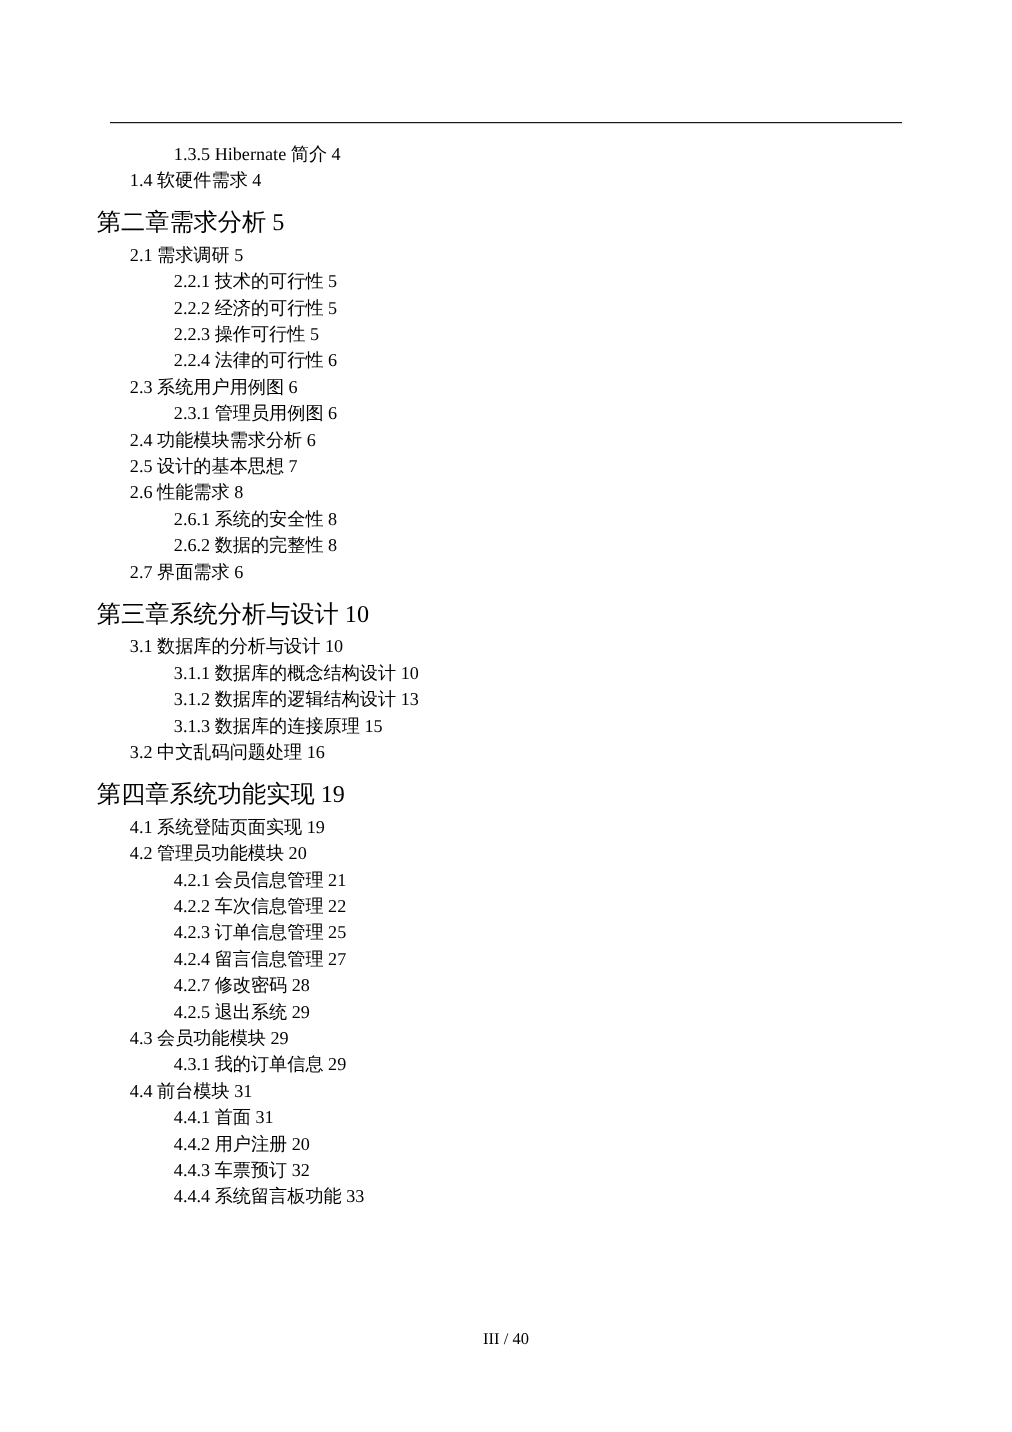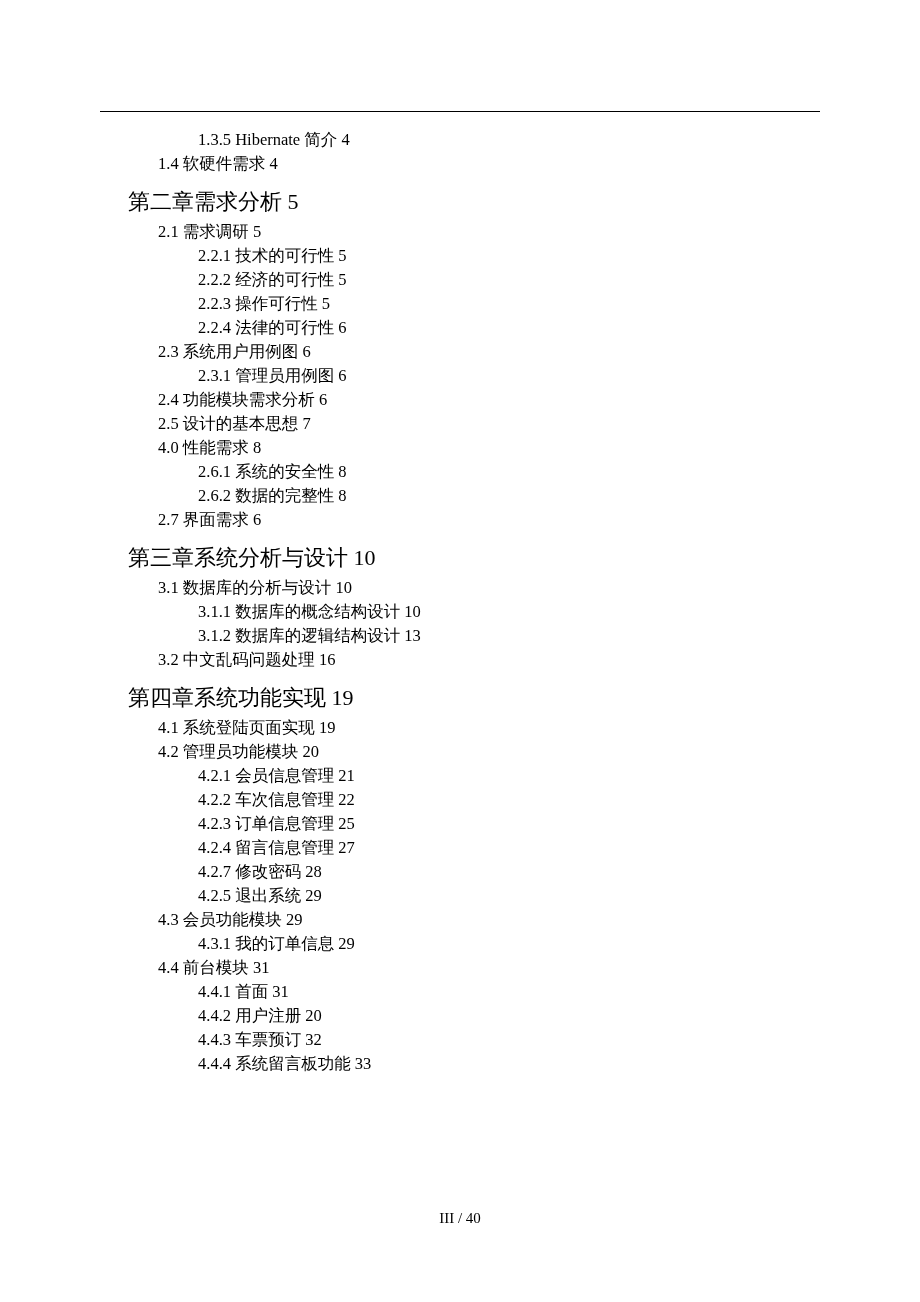--- a/index.html
+++ b/index.html
@@ -8,21 +8,21 @@
       box-sizing: border-box;
     }
     body {
       background: #ffffff;
       font-family: "SimSun", "宋体", serif;
       width: 920px;
       height: 1302px;
       position: relative;
     }
     .page {
-      padding: 108px 100px 60px 100px;
+      padding: 108px 100px 60px 60px;
       width: 100%;
     }
     .header-line {
       position: absolute;
       top: 111px;
       left: 100px;
       right: 100px;
       border-top: 1px solid #000;
     }
     .content {
@@ -67,28 +67,29 @@
       <div class="toc-line chapter">第二章需求分析 5</div>
       <div class="toc-line level-1">2.1 需求调研 5</div>
       <div class="toc-line level-2">2.2.1 技术的可行性 5</div>
       <div class="toc-line level-2">2.2.2 经济的可行性 5</div>
       <div class="toc-line level-2">2.2.3 操作可行性 5</div>
       <div class="toc-line level-2">2.2.4 法律的可行性 6</div>
       <div class="toc-line level-1">2.3 系统用户用例图 6</div>
       <div class="toc-line level-2">2.3.1 管理员用例图 6</div>
       <div class="toc-line level-1">2.4 功能模块需求分析 6</div>
       <div class="toc-line level-1">2.5 设计的基本思想 7</div>
-      <div class="toc-line level-1">4.0 性能需求 8</div>
+      <div class="toc-line level-1">2.6 性能需求 8</div>
       <div class="toc-line level-2">2.6.1 系统的安全性 8</div>
       <div class="toc-line level-2">2.6.2 数据的完整性 8</div>
       <div class="toc-line level-1">2.7 界面需求 6</div>
       <div class="toc-line chapter">第三章系统分析与设计 10</div>
       <div class="toc-line level-1">3.1 数据库的分析与设计 10</div>
       <div class="toc-line level-2">3.1.1 数据库的概念结构设计 10</div>
       <div class="toc-line level-2">3.1.2 数据库的逻辑结构设计 13</div>
+      <div class="toc-line level-2">3.1.3 数据库的连接原理 15</div>
       <div class="toc-line level-1">3.2 中文乱码问题处理 16</div>
       <div class="toc-line chapter">第四章系统功能实现 19</div>
       <div class="toc-line level-1">4.1 系统登陆页面实现 19</div>
       <div class="toc-line level-1">4.2 管理员功能模块 20</div>
       <div class="toc-line level-2">4.2.1 会员信息管理 21</div>
       <div class="toc-line level-2">4.2.2 车次信息管理 22</div>
       <div class="toc-line level-2">4.2.3 订单信息管理 25</div>
       <div class="toc-line level-2">4.2.4 留言信息管理 27</div>
       <div class="toc-line level-2">4.2.7 修改密码 28</div>
       <div class="toc-line level-2">4.2.5 退出系统 29</div>

